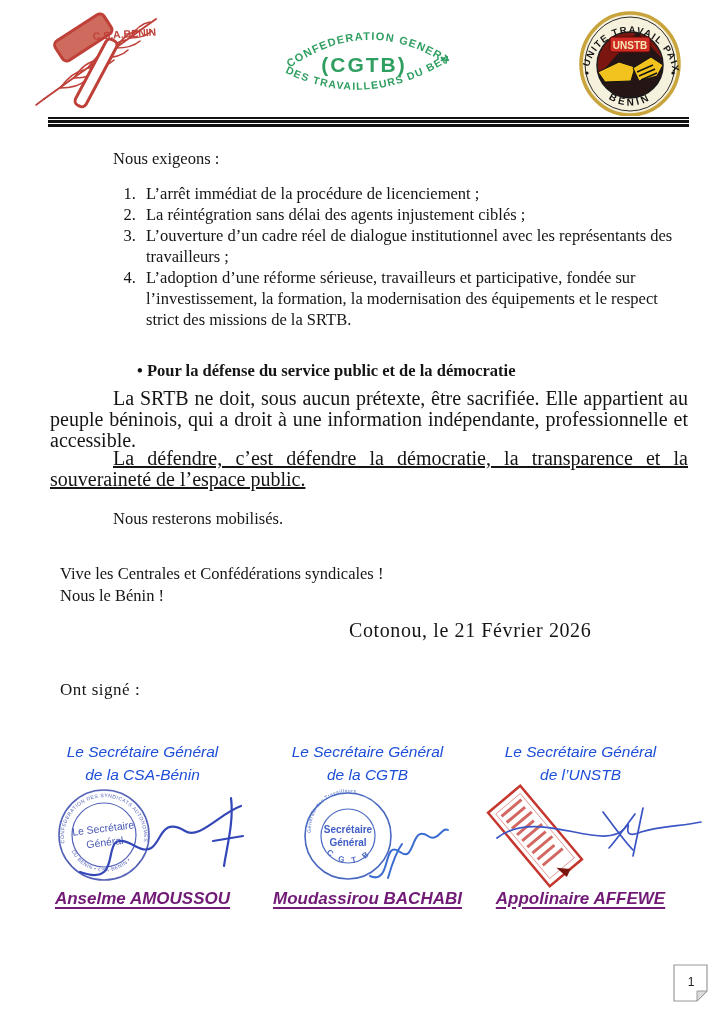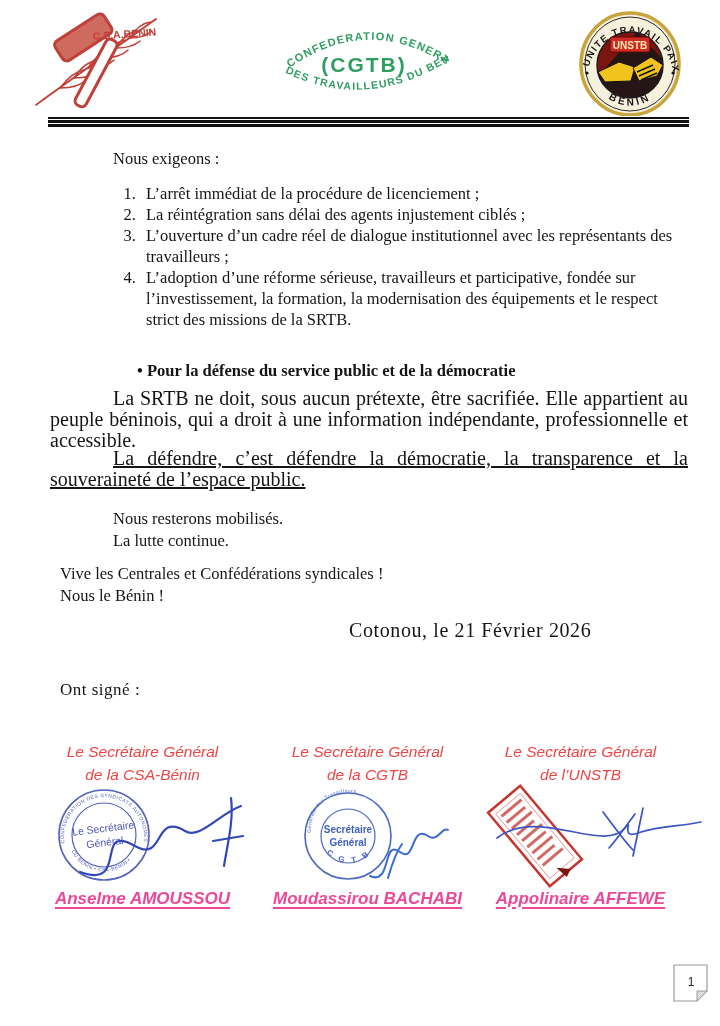--- a/index.html
+++ b/index.html
@@ -33,25 +33,25 @@
              font-size:16.5px; line-height:21.5px; }
   .dateline { position:absolute; left:349px; top:619px; font-size:20px; letter-spacing:0.6px; }
   .signed-heading { position:absolute; left:60px; top:680px; width:638px; 
                     font-size:17px; letter-spacing:0.5px; }
   
   .sig-col { position:absolute; top:740px; }
   #sig-col-0 { left:35px;  width:215px; }
   #sig-col-1 { left:270px; width:195px; }
   #sig-col-2 { left:483px; width:195px; }
   .sig-title { text-align:center; font-family:"Liberation Sans", sans-serif; font-style:italic;
-               font-size:15.5px; line-height:23px; color:#ef4444; }
+               font-size:15.5px; line-height:23px; color:#1d4ed8; }
   .sig-stamp { position:relative; height:98px; }
   .sig-stamp svg { position:absolute; overflow:visible; }
   .sig-name { text-align:center; font-family:"Liberation Sans", sans-serif; font-style:italic;
-              font-weight:bold; font-size:17px; color:#ec4899;
+              font-weight:bold; font-size:17px; color:#701a75;
               text-decoration:underline; text-decoration-thickness:1.5px; text-underline-offset:3px;
               margin-top:5px; white-space:nowrap; }
   
   .page-badge { position:absolute; left:671px; top:962px; }
 </style>
 </head>
 <body>
 
 <div class="page">
 
@@ -141,21 +141,20 @@
     <li>L’adoption d’une réforme sérieuse, travailleurs et participative, fondée sur l’investissement, la formation, la modernisation des équipements et le respect strict des missions de la SRTB.</li>
   </ol>
 
   <div class="bullet-heading">• Pour la défense du service public et de la démocratie</div>
 
   <div id="para1" class="para">La SRTB ne doit, sous aucun prétexte, être sacrifiée. Elle appartient au peuple béninois, qui a droit à une information indépendante, professionnelle et accessible.</div>
   <div id="para2" class="para">La défendre, c’est défendre la démocratie, la transparence et la souveraineté de l’espace public.</div>
 
   <div class="plain-lines">
     <div>Nous resterons mobilisés.</div>
-    <div>La lutte continue.</div>
   </div>
 
   <div class="slogans">
     <div>Vive les Centrales et Confédérations syndicales !</div>
     <div>Nous le Bénin !</div>
   </div>
 
   <div class="dateline">Cotonou, le 21 Février 2026</div>
 
   <div class="signed-heading">Ont signé :</div>

